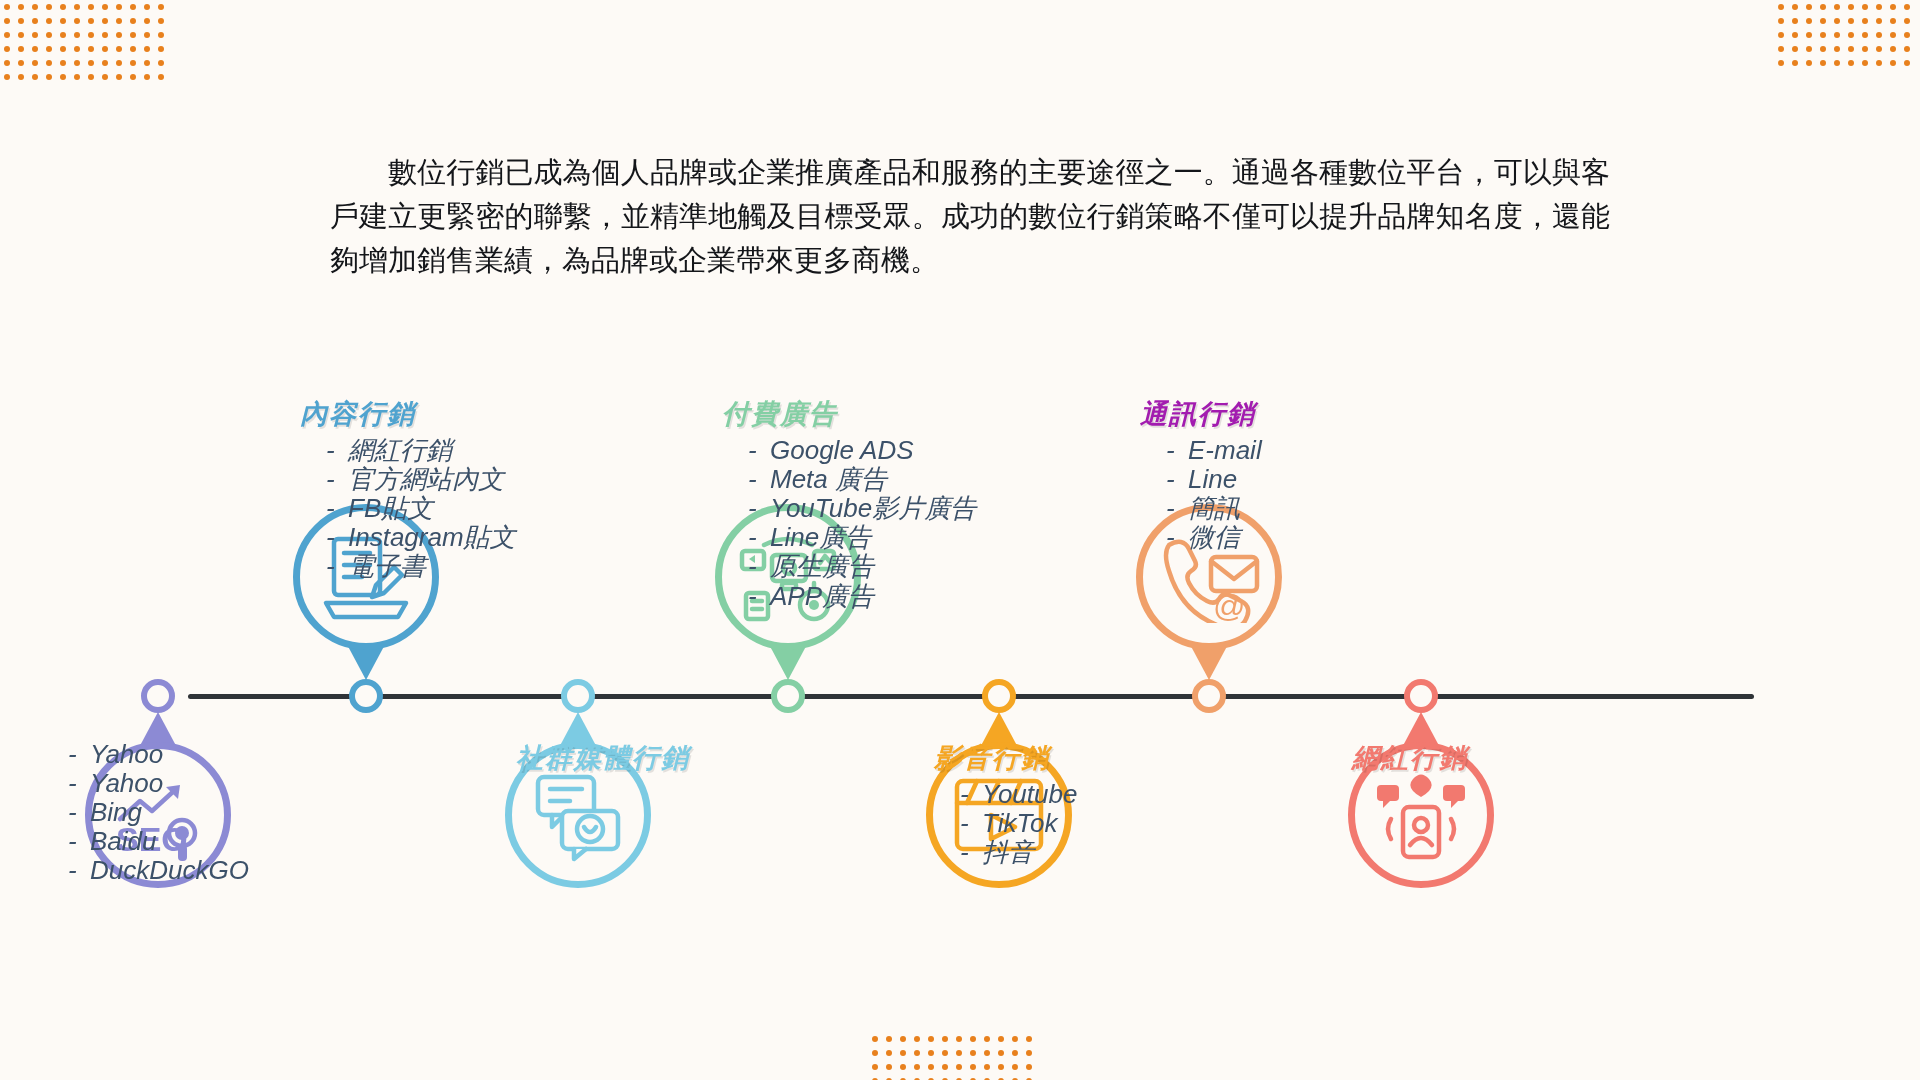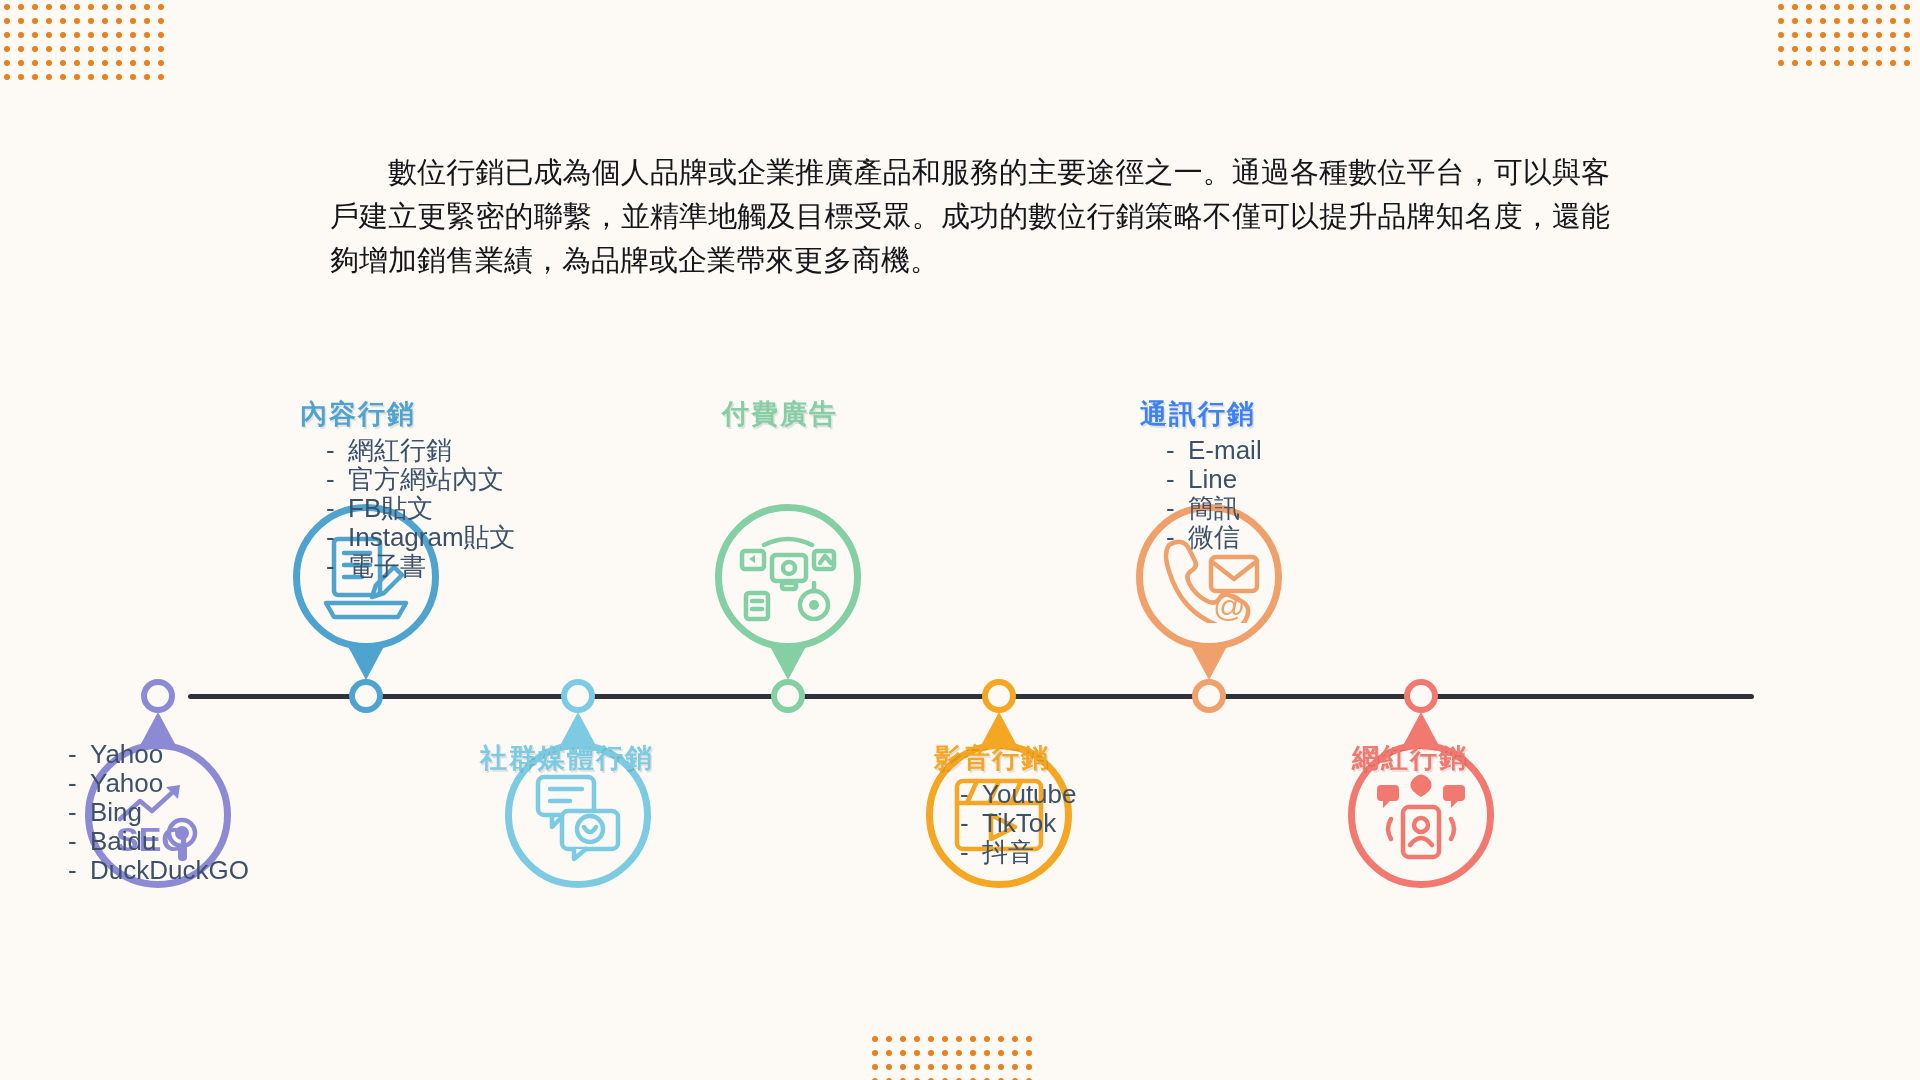--- a/index.html
+++ b/index.html
@@ -59,21 +59,21 @@
   }
   .pin.up .tail{top:118px;}
   .pin.down{transform:scaleY(-1);}
   .pin.down .glyph{transform:scaleY(-1);}
   .pin .glyph{
     position:absolute;left:0;top:0;width:146px;height:146px;
     display:flex;align-items:center;justify-content:center;
   }
 
   
-  .block{position:absolute;}
+  .block{position:absolute;font-style:italic;}
   .block h3{
     margin:0 0 4px 0;
     font-family:"DejaVu Serif","Liberation Serif",serif;
     font-weight:bold;font-size:27px;letter-spacing:2px;
     text-shadow:1.5px 1.5px 0 rgba(0,0,0,.10);
   }
   .block ul{margin:0;padding:0;list-style:none;}
   .block li{
     font-size:26px;line-height:1.12;color:#3c5169;
     white-space:nowrap;padding-left:22px;position:relative;
@@ -411,36 +411,44 @@
       <div class="block indent" style="left: 300px; top: 396px;">
         <h3 style="color: rgb(79, 163, 207);">內容行銷</h3>
         <ul>
           <li>網紅行銷</li>
           <li>官方網站內文</li>
           <li>FB貼文</li>
           <li>Instagram貼文</li>
           <li>電子書</li>
         </ul>
       </div>
-      <div class="block indent" style="left: 480px; top: 740px;">
+      <div class="block indent" style="left: 516px; top: 740px;">
         <h3 style="color: rgb(124, 203, 227);">社群媒體行銷</h3>
       </div>
       <div class="block indent" style="left: 722px; top: 396px;">
         <h3 style="color: rgb(132, 207, 164);">付費廣告</h3>
+        <ul>
+          <li>Google  ADS</li>
+          <li>Meta 廣告</li>
+          <li>YouTube影片廣告</li>
+          <li>Line廣告</li>
+          <li>原生廣告</li>
+          <li>APP廣告</li>
+        </ul>
       </div>
       <div class="block indent" style="left: 934px; top: 740px;">
         <h3 style="color: rgb(245, 166, 35);">影音行銷</h3>
         <ul>
           <li>Youtube</li>
           <li>TikTok</li>
           <li>抖音</li>
         </ul>
       </div>
       <div class="block indent" style="left: 1140px; top: 396px;">
-        <h3 style="color: #3b82f6;">通訊行銷</h3>
+        <h3 style="color: #a21caf;">通訊行銷</h3>
         <ul>
           <li>E-mail</li>
           <li>Line</li>
           <li>簡訊</li>
           <li>微信</li>
         </ul>
       </div>
       <div class="block indent" style="left: 1352px; top: 740px;">
         <h3 style="color: rgb(242, 121, 111);">網紅行銷</h3>
       </div>

